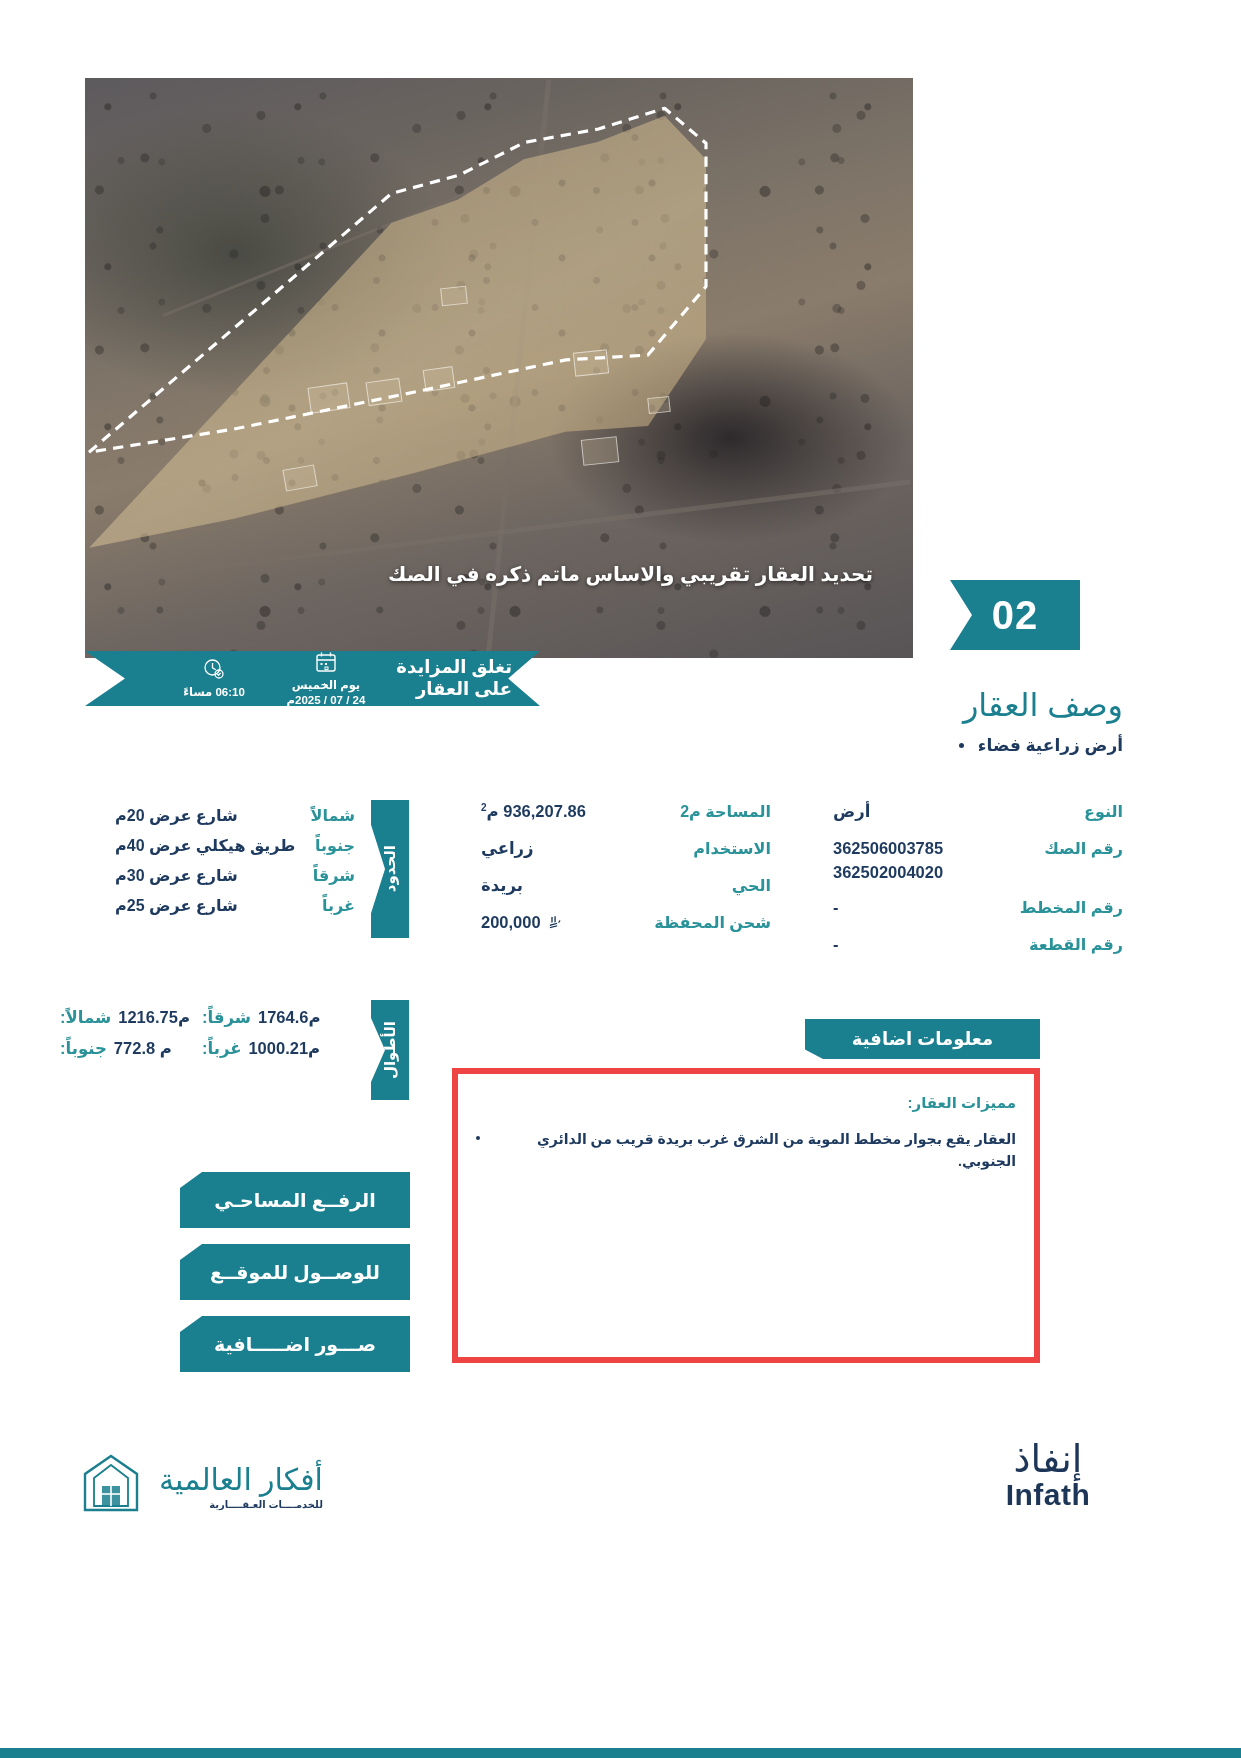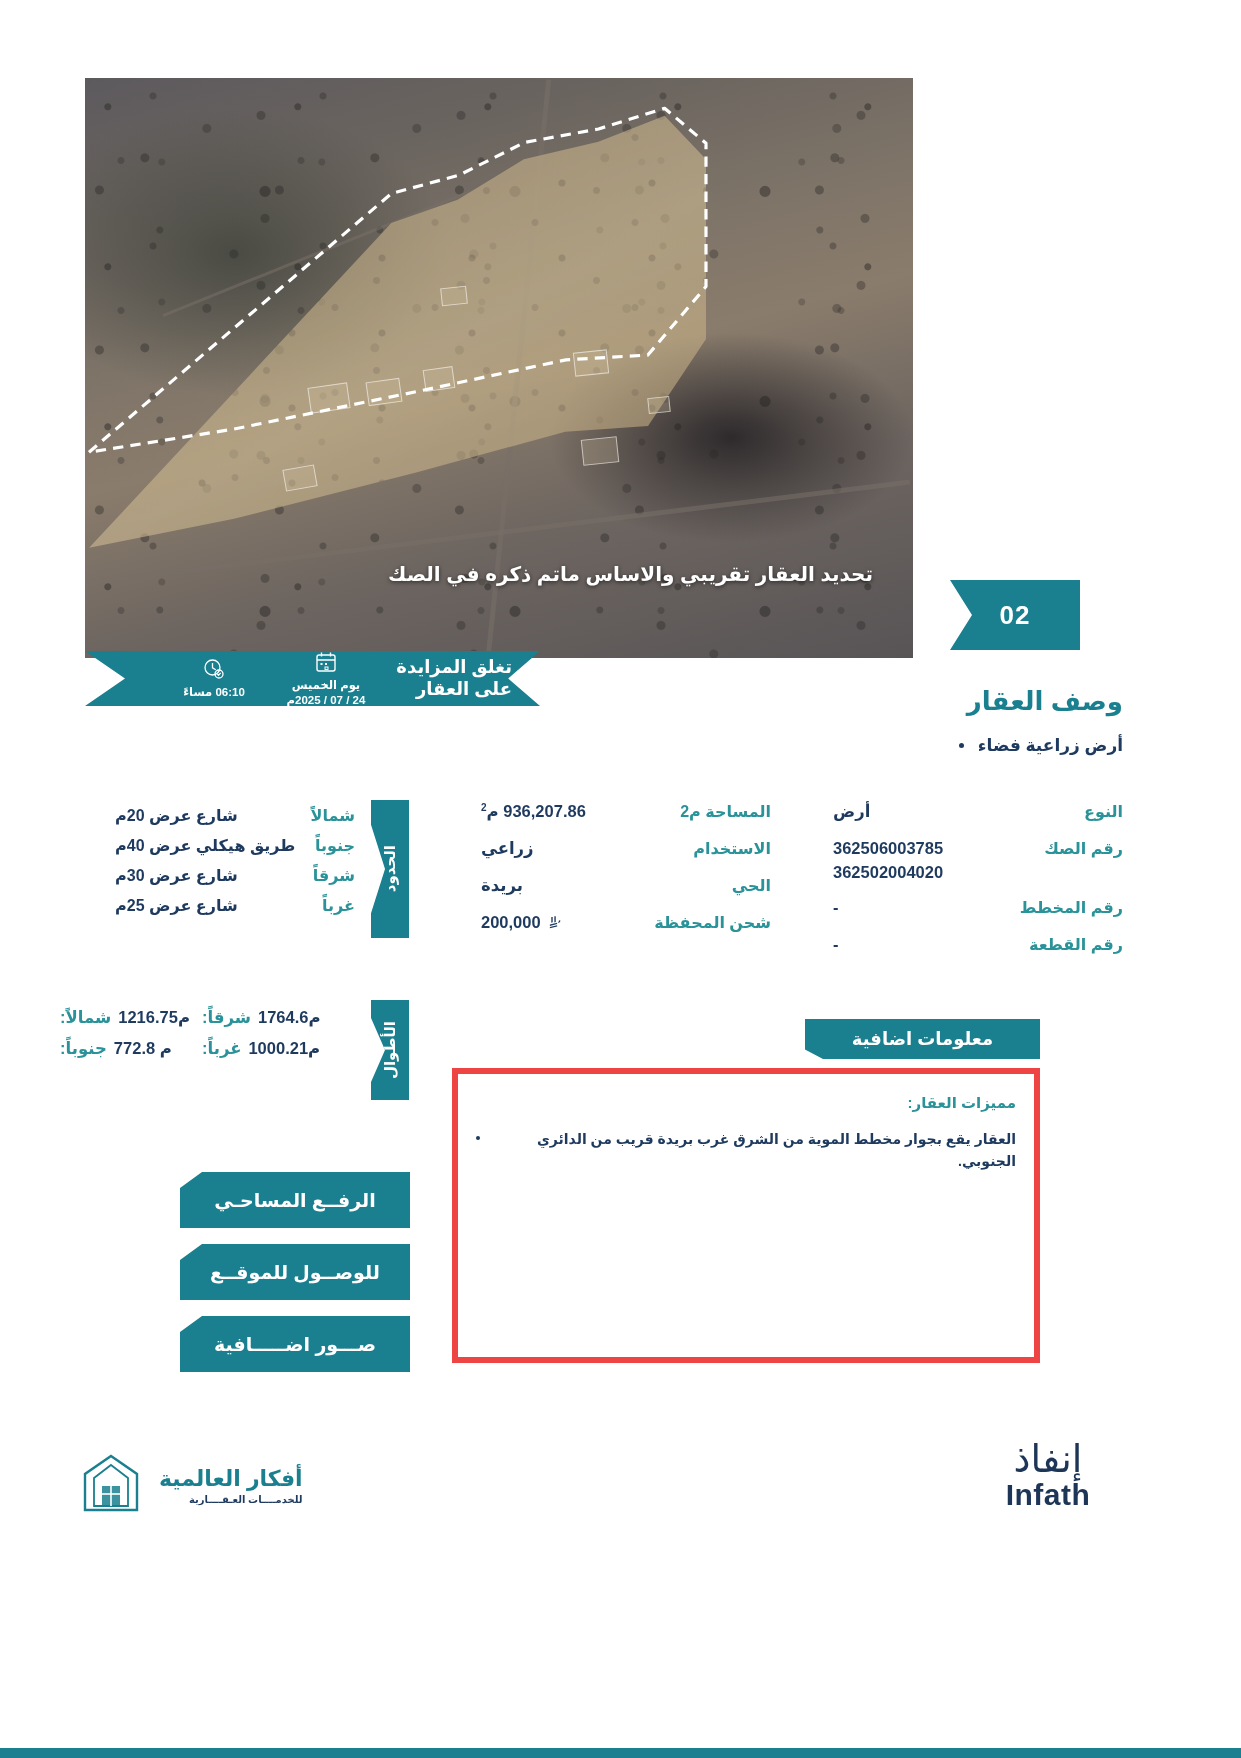--- a/index.html
+++ b/index.html
@@ -168,33 +168,33 @@
     left: 950px;
     top: 580px;
     width: 130px;
     height: 70px;
     background: var(--teal);
     clip-path: polygon(0 0, 100% 0, 100% 100%, 0 100%, 22px 50%);
     display: flex;
     align-items: center;
     justify-content: center;
     color: #ffffff;
-    font-size: 26px;
+    font-size: 40px;
     font-weight: 800;
     letter-spacing: 1px;
   }
 
   
   .desc-heading {
     position: absolute;
     right: 118px;
     top: 686px;
     color: var(--teal);
-    font-size: 26px;
-    font-weight: 700;
+    font-size: 32px;
+    font-weight: 400;
   }
 
   .desc-bullet {
     position: absolute;
     right: 118px;
     top: 735px;
     display: flex;
     align-items: center;
     gap: 14px;
     color: var(--navy-text);
@@ -456,22 +456,22 @@
     left: 75px;
     top: 1448px;
     display: flex;
     flex-direction: row-reverse;
     align-items: center;
     gap: 12px;
   }
   .afkar-text { text-align: right; }
   .afkar-ar {
     color: var(--teal);
-    font-size: 22px;
-    font-weight: 700;
+    font-size: 30px;
+    font-weight: 400;
     line-height: 1.1;
   }
   .afkar-sub {
     color: var(--navy-text);
     font-size: 10px;
     font-weight: 700;
     letter-spacing: 1.5px;
     margin-top: 3px;
   }
 

